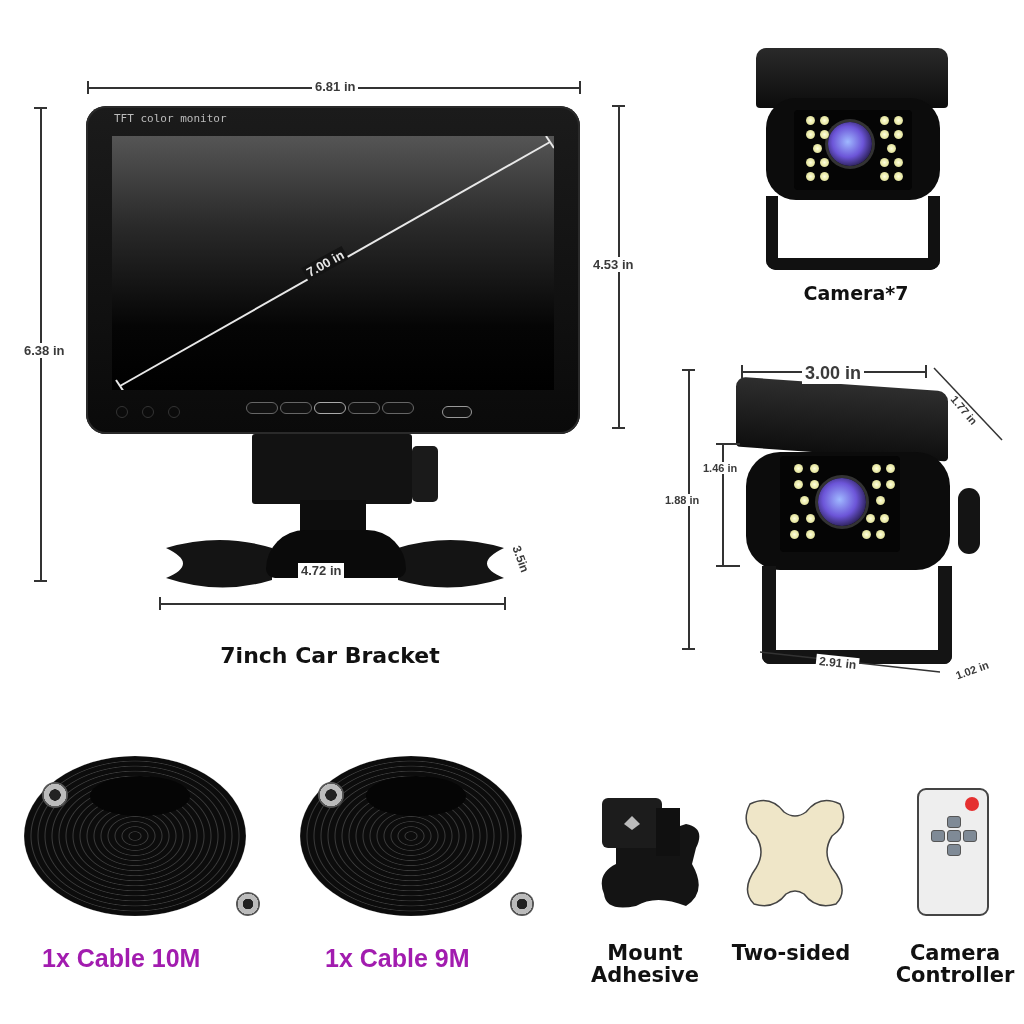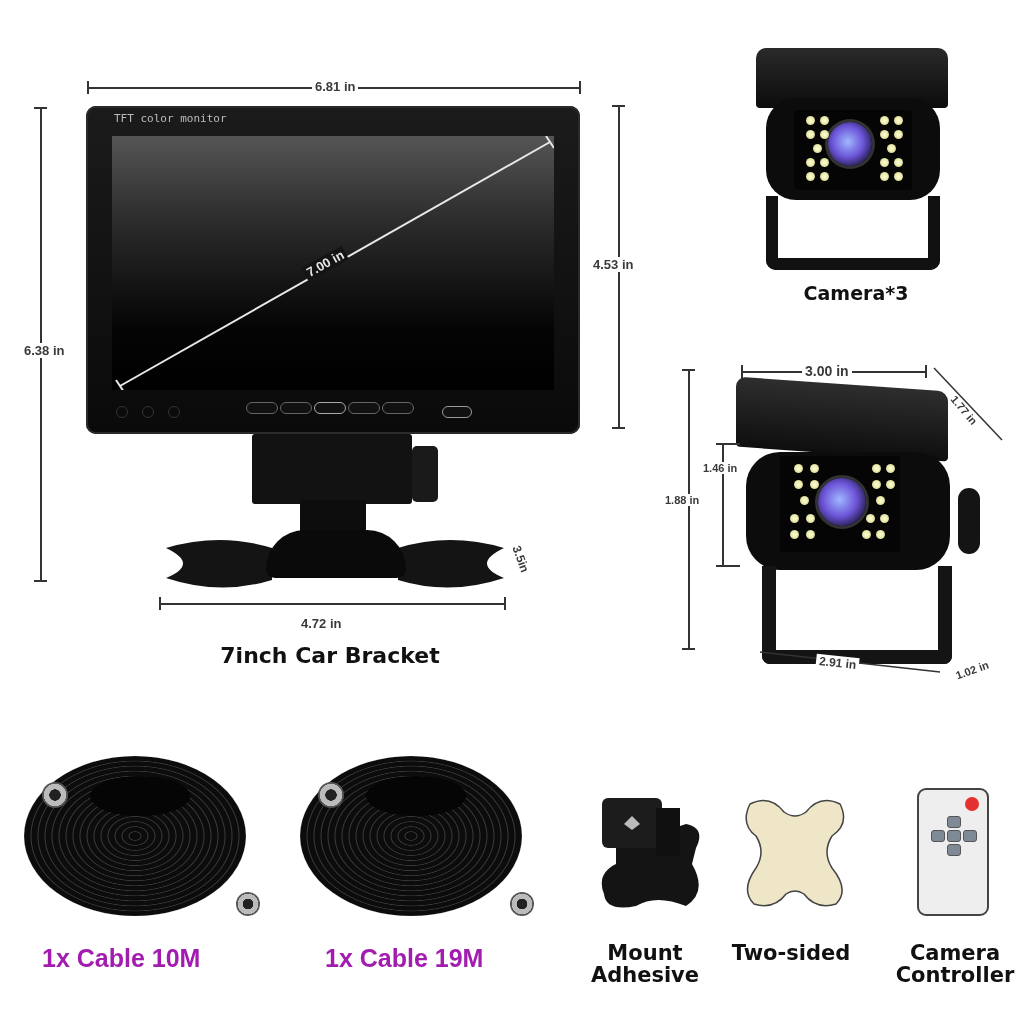--- a/index.html
+++ b/index.html
@@ -5,21 +5,21 @@
   html, body { margin: 0; padding: 0; background: #ffffff; }
   body { width: 1024px; height: 1024px; position: relative; overflow: hidden; font-family: "DejaVu Sans", sans-serif; }
   .abs { position: absolute; }
   .dim { position: absolute; font-family: "Liberation Sans", sans-serif; font-weight: bold; color: #3a3a3a; font-size: 13px; white-space: nowrap; background: #fff; padding: 0 3px; }
   .dim-dark { background: transparent; color: #e8e8e8; }
   .hline { position: absolute; height: 1.5px; background: #333; }
   .vline { position: absolute; width: 1.5px; background: #333; }
   .cap { position: absolute; background: #333; }
   .label-title { position: absolute; font-family: "DejaVu Sans", sans-serif; font-weight: bold; color: #111; text-align: center; line-height: 1.05; }
   .label-arial { position: absolute; font-family: Liberation Sans, sans-serif; font-weight: bold; color: #a21caf; white-space: nowrap; }
-  .monitor { position: absolute; left: 86px; top: 106px; width: 494px; height: 328px; background: linear-gradient(#1b1b1b, #0a0a0a); border-radius: 10px; box-shadow: inset 0 0 0 2px #2a2a2a; }
+  .monitor { position: absolute; left: 86px; top: 106px; width: 494px; height: 328px; background: linear-gradient(#1b1b1b, #0a0a0a); border-radius: 20px; box-shadow: inset 0 0 0 2px #2a2a2a; }
   .screen { position: absolute; left: 26px; top: 30px; width: 442px; height: 254px; background: linear-gradient(180deg, #555 0%, #2a2a2a 35%, #050505 75%, #000 100%); }
   .brand { position: absolute; left: 28px; top: 6px; font-family: "DejaVu Sans Mono", monospace; font-size: 11px; color: #bbb; }
   .btnrow { position: absolute; left: 160px; top: 296px; display: flex; gap: 2px; }
   .btn { width: 30px; height: 10px; border: 1.5px solid #666; border-radius: 6px; background: #111; }
   .stand-head { position: absolute; left: 252px; top: 434px; width: 160px; height: 70px; background: #121212; border-radius: 3px; }
   .knob { position: absolute; left: 412px; top: 446px; width: 26px; height: 56px; background: #1a1a1a; border-radius: 5px; }
   .neck { position: absolute; left: 300px; top: 500px; width: 66px; height: 40px; background: #0d0d0d; }
   .base-cone { position: absolute; left: 266px; top: 530px; width: 140px; height: 48px; background: #0a0a0a; border-radius: 60px 60px 14px 14px; }
   .cam { position: absolute; background: #111; }
   .led { position: absolute; width: 9px; height: 9px; border-radius: 50%; background: radial-gradient(circle, #ffffe0 0%, #e6e6a0 60%, #777 100%); }
@@ -88,21 +88,21 @@
 <svg class="abs" style="left:160px; top:536px;" width="350" height="56">
   <path d="M6 12 Q60 -4 112 12 L112 44 Q60 60 6 42 Q40 28 6 12 Z" fill="#141414"></path>
   <path d="M344 12 Q290 -4 238 12 L238 44 Q290 60 344 42 Q310 28 344 12 Z" fill="#141414"></path>
 </svg>
 <div class="base-cone"></div>
 
 <div>
   <div class="hline" style="left:160px; top:603px; width:346px;"></div>
   <div class="cap" style="left:159px; top:597px; width:2px; height:13px;"></div>
   <div class="cap" style="left:504px; top:597px; width:2px; height:13px;"></div>
-  <div class="dim" style="left:298px; top:616px;text-align:right;">4.72 in</div>
+  <div class="dim" style="left:298px; top:563px;text-align:right;">4.72 in</div>
 </div>
 <div class="dim" style="left:504px; top:552px; transform: rotate(70deg); font-size:12px; background:transparent;">3.5in</div>
 
 <div class="label-title" style="left:200px; top:644px; width:260px; font-size:22px;">7inch Car Bracket</div>
 
 <div>
   <div class="cam" style="left:756px; top:48px; width:192px; height:60px; border-radius:10px 10px 4px 4px; background:linear-gradient(#2a2a2a,#0c0c0c);"></div>
   <div class="cam" style="left:766px; top:98px; width:174px; height:102px; border-radius:30px; background:#0c0c0c;"></div>
   <div class="cam" style="left:794px; top:110px; width:118px; height:80px; background:#050505; border-radius:4px;"></div>
   <div class="lens" style="left:828px; top:122px; width:44px; height:44px;"></div>
@@ -119,21 +119,21 @@
   <div class="led" style="left:894px;top:116px;"></div>
   <div class="led" style="left:880px;top:130px;"></div>
   <div class="led" style="left:894px;top:130px;"></div>
   <div class="led" style="left:887px;top:144px;"></div>
   <div class="led" style="left:880px;top:158px;"></div>
   <div class="led" style="left:894px;top:158px;"></div>
   <div class="led" style="left:880px;top:172px;"></div>
   <div class="led" style="left:894px;top:172px;"></div>
   <div class="cam" style="left:766px; top:196px; width:174px; height:74px; background:transparent; border:12px solid #111; border-top:none; border-radius:0 0 10px 10px; box-sizing:border-box;"></div>
 </div>
-<div class="label-title" style="left:776px; top:284px; width:160px; font-size:19px;">Camera*3</div>
+<div class="label-title" style="left:776px; top:284px; width:160px; font-size:19px;">Camera*7</div>
 
 <div>
   <div class="cam" style="left:736px; top:384px; width:212px; height:70px; border-radius:10px 10px 4px 4px; background:linear-gradient(#2e2e2e,#0e0e0e); transform: skewY(4deg);"></div>
   <div class="cam" style="left:746px; top:452px; width:204px; height:118px; border-radius:34px; background:#0c0c0c;"></div>
   <div class="cam" style="left:780px; top:456px; width:120px; height:96px; background:#050505; border-radius:4px;"></div>
   <div class="lens" style="left:818px; top:478px; width:48px; height:48px;"></div>
   <div class="led" style="left:794px;top:464px;"></div>
   <div class="led" style="left:810px;top:464px;"></div>
   <div class="led" style="left:794px;top:480px;"></div>
   <div class="led" style="left:810px;top:480px;"></div>
@@ -152,21 +152,21 @@
   <div class="led" style="left:862px;top:530px;"></div>
   <div class="led" style="left:876px;top:530px;"></div>
   <div class="cam" style="left:958px; top:488px; width:22px; height:66px; border-radius:12px; background:#141414;"></div>
   <div class="cam" style="left:762px; top:566px; width:190px; height:98px; background:transparent; border:14px solid #141414; border-top:none; border-radius:0 0 8px 8px; box-sizing:border-box;"></div>
 </div>
 
 <div>
   <div class="hline" style="left:742px; top:371px; width:184px;"></div>
   <div class="cap" style="left:741px; top:365px; width:2px; height:13px;"></div>
   <div class="cap" style="left:925px; top:365px; width:2px; height:13px;"></div>
-  <div class="dim" style="left:802px; top:363px; font-size:14px;">3.00 in</div>
+  <div class="dim" style="left:802px; top:363px; font-size:18px;">3.00 in</div>
 </div>
 <div class="dim" style="left:944px; top:404px; transform: rotate(50deg); font-size:11px; background:transparent;">1.77 in</div>
 <svg class="abs" style="left:930px; top:364px;" width="80" height="80">
   <line x1="4" y1="4" x2="72" y2="76" stroke="#333" stroke-width="1.5"></line>
 </svg>
 
 <div>
   <div class="vline" style="left:722px; top:444px; height:122px;"></div>
   <div class="cap" style="left:716px; top:443px; width:24px; height:1.5px;"></div>
   <div class="cap" style="left:716px; top:565px; width:24px; height:1.5px;"></div>
@@ -189,21 +189,21 @@
 <div class="coil" style="left:24px; top:756px; width:222px; height:160px;"></div>
 <div class="coil-hole" style="left:90px; top:776px; width:100px; height:40px;"></div>
 <div class="connector" style="left:42px; top:782px; width:26px; height:26px;"></div>
 <div class="connector" style="left:236px; top:892px; width:24px; height:24px;"></div>
 <div class="label-arial" style="left:42px; top:944px; font-size:25px;">1x Cable 10M</div>
 
 <div class="coil" style="left:300px; top:756px; width:222px; height:160px;"></div>
 <div class="coil-hole" style="left:366px; top:776px; width:100px; height:40px;"></div>
 <div class="connector" style="left:318px; top:782px; width:26px; height:26px;"></div>
 <div class="connector" style="left:510px; top:892px; width:24px; height:24px;"></div>
-<div class="label-arial" style="left:325px; top:944px; font-size:25px;">1x Cable 19M</div>
+<div class="label-arial" style="left:325px; top:944px; font-size:25px;">1x Cable 9M</div>
 
 <svg class="bracket" viewBox="0 0 110 118">
   <path d="M8 100 Q0 80 20 70 L20 40 Q40 30 60 40 L90 30 Q110 34 100 54 L96 70 Q112 98 90 112 Q60 100 40 112 Q10 118 8 100 Z" fill="#141414"></path>
   <rect x="6" y="4" width="60" height="50" rx="6" fill="#1c1c1c"></rect>
   <rect x="60" y="14" width="24" height="48" fill="#101010"></rect>
   <path d="M28 30 L36 22 L44 30 L36 36 Z" fill="#bbb"></path>
 </svg>
 <div class="label-title" style="left:590px; top:942px; width:110px; font-size:21px;">
   <div>Mount</div>
   <div>Adhesive</div>

